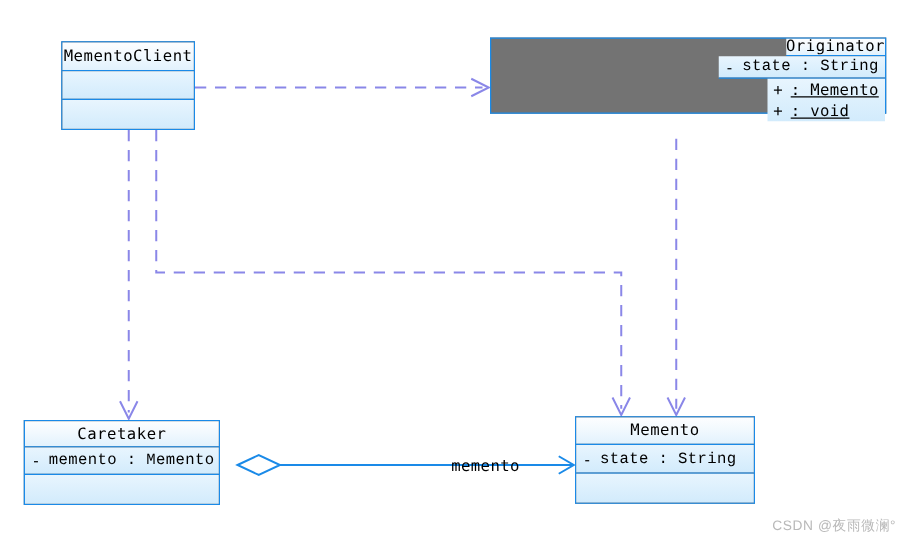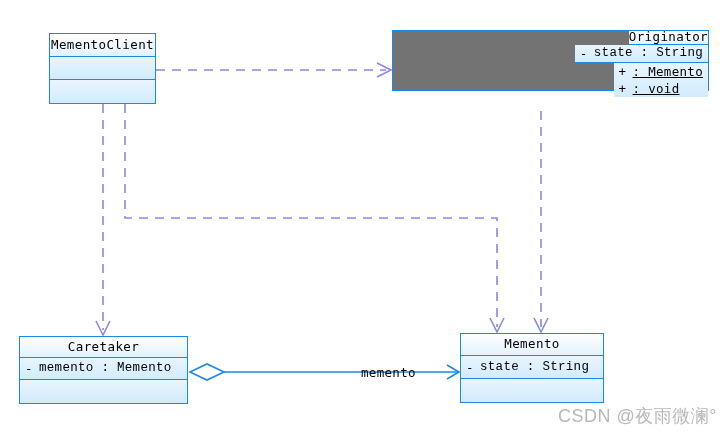--- a/index.html
+++ b/index.html
@@ -96,21 +96,21 @@
     white-space: nowrap;
     z-index: 6;
   }
 
   
   .watermark {
     position: absolute;
     right: 10px;
     bottom: 6px;
     font-family: "Liberation Sans", sans-serif;
-    font-size: 18px;
+    font-size: 11px;
     color: #b9b9b9;
     white-space: nowrap;
     letter-spacing: 0.5px;
     z-index: 7;
   }
 </style>
 </head>
 <body>
 
 <div id="canvas">
@@ -165,21 +165,21 @@
         <span class="vis">+</span>
         <span class="ret">: Memento</span>
       </div>
       <div class="uml-row spread">
         <span class="vis">+</span>
         <span class="ret">: void</span>
       </div>
     </div>
   </div>
 
-  <div class="uml-class" style="left:19px; top:336px; width:169px; height:68px;">
+  <div class="uml-class" style="left:19px; top:336px; width:157px; height:68px;">
     <div class="uml-header" style="height:21px;">Caretaker</div>
     <div class="uml-compartment bordered" style="height:22px;">
       <div class="uml-row">
         <span class="vis">-</span>
         <span class="sig">memento : Memento</span>
       </div>
     </div>
     <div class="uml-compartment" style="height:23px;"></div>
   </div>
 

